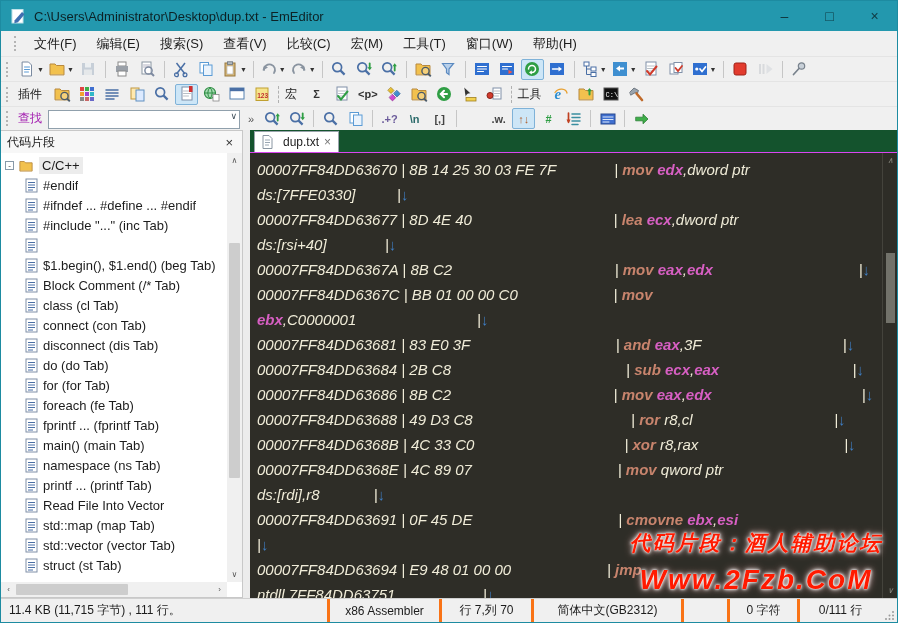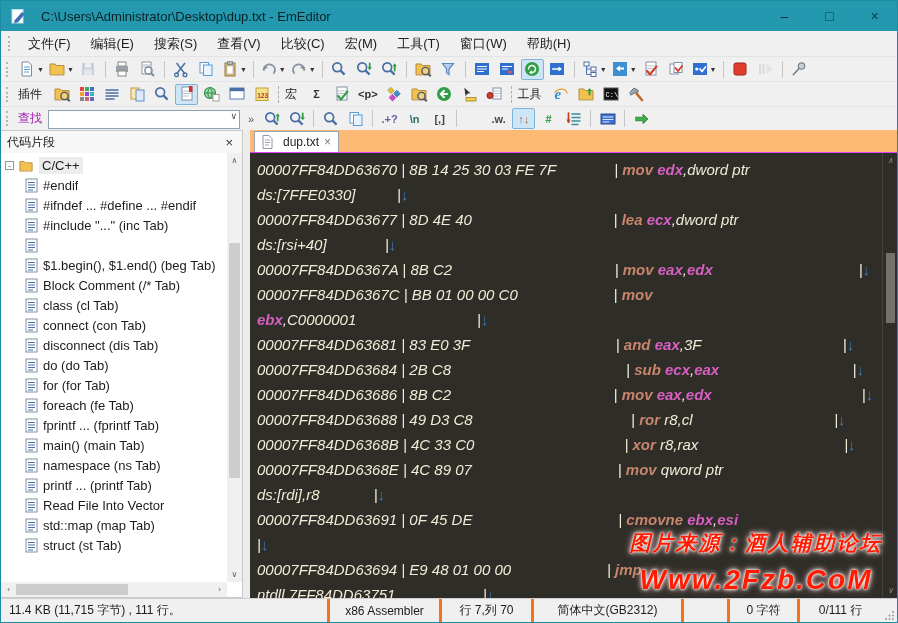--- a/index.html
+++ b/index.html
@@ -2,25 +2,25 @@
 <html style="--titlebar: #2398ae; --ed-bg: #2e2d27; --ed-fg: #f0ecd8; --mn: #c8846d; --rg: #d75fc3; --nl: #3e7cc0; --wm: #ff1a00; --active-bg: #cde6f7; --active-border: #7fb2d8;"><head>
 <meta charset="utf-8">
 <style>
   html,body{margin:0;padding:0;background:#777;}
   *{box-sizing:border-box;}
   .window{width:898px;height:623px;border:1px solid #1d8ba1;display:flex;flex-direction:column;
     font-family:"Liberation Sans",sans-serif;background:#f0f0f0;position:relative;overflow:hidden;}
   
   .titlebar{height:30px;background:var(--titlebar,#2398ae);display:flex;align-items:center;padding-left:9px;flex:none;}
   .app-icon{width:17px;height:17px;flex:none;}
-  .title-text{font-size:13px;color:#0c2226;margin-left:14px;flex:1;white-space:nowrap;overflow:hidden;}
+  .title-text{font-size:13px;color:#0c2226;margin-left:7px;flex:1;white-space:nowrap;overflow:hidden;}
   .win-btn{width:45px;height:30px;display:flex;align-items:center;justify-content:center;
     font-size:14px;color:#103a42;cursor:default;}
   
-  .menubar{height:25px;display:flex;align-items:center;padding-left:6px;flex:none;background:#f0f0f0;}
+  .menubar{height:25px;display:flex;align-items:center;padding-left:12px;flex:none;background:#f0f0f0;}
   .menu-item{font-size:13px;color:#1c1c1c;padding:3px 10px;}
   
   .bar{display:flex;align-items:center;padding-left:4px;flex:none;background:#f0f0f0;border-top:1px solid #e4e4e4;}
   .toolbar{height:25px;}
   .findbar{height:24px;}
   .grip{width:5px;height:15px;border-left:2px dotted #b4b4b4;margin:0 5px 0 1px;flex:none;}
   .tb-btn{min-width:23px;height:21px;display:flex;align-items:center;justify-content:center;
     border:1px solid transparent;border-radius:2px;margin:0 1px;flex:none;}
   .tb-btn.active{background:var(--active-bg,#cde6f7);border-color:var(--active-border,#7fb2d8);}
   .tb-btn.disabled{opacity:.42;}
@@ -56,21 +56,21 @@
   .tree-root .tree-label{background:#ececec;padding:1px 3px;}
   .vscroll{position:absolute;top:0;right:0;bottom:15px;width:15px;background:#f0f0f0;}
   .hscroll{position:absolute;left:0;right:15px;bottom:0;height:15px;background:#f0f0f0;display:flex;align-items:center;}
   .sc-arrow{font-size:8px;color:#555;width:15px;height:15px;display:flex;align-items:center;justify-content:center;flex:none;}
   .vscroll .sc-arrow{width:15px;}
   .v-thumb{position:absolute;left:2px;right:2px;background:#cdcdcd;border-radius:1px;}
   .h-thumb{height:11px;background:#cdcdcd;border-radius:1px;flex:none;}
   
   .divider{width:7px;background:#ececec;flex:none;}
   .main{flex:1;display:flex;flex-direction:column;min-width:0;}
-  .tabbar{height:22px;flex:none;display:flex;align-items:flex-end;background:#fdba74;padding-left:4px;}
+  .tabbar{height:22px;flex:none;display:flex;align-items:flex-end;background:#14532d;padding-left:4px;}
   .tab{height:21px;background:#fff;border:1px solid #9aa4ac;border-bottom:none;display:flex;align-items:center;
     padding:0 7px;font-size:12px;color:#1c1c1c;gap:5px;}
   .tab-close{color:#777;font-size:12px;}
   .editor-wrap{flex:1;position:relative;background:var(--ed-bg,#2e2d27);border-top:1px solid #d946ef;min-height:0;font-style:italic;}
   .editor{position:absolute;inset:0 15px 0 0;padding:4px 0 0 7px;overflow:hidden;}
   .ed-row{height:25px;line-height:25px;font-size:15px;white-space:pre;color:var(--ed-fg,#f0ecd8);}
   .seg-m{color:var(--mn,#c8846d);font-weight:bold;}
   .seg-r{color:var(--rg,#d75fc3);font-weight:bold;}
   .seg-n{color:var(--nl,#3e7cc0);}
   .ed-scroll{position:absolute;top:0;right:0;bottom:0;width:15px;background:var(--ed-bg,#2e2d27);border-left:1px solid #44433c;}
@@ -835,20 +835,29 @@
               <span class="tree-label">Read File Into Vector</span>
             </div>
             <div class="tree-row tree-item">
               <span class="tree-ic">
                 <svg width="13" height="15" viewBox="0 0 13 15">
                   <rect x="1" y="1" width="11" height="13" fill="#fff" stroke="#8090a8"></rect>
                   <path d="M3 4.5h7M3 7h7M3 9.5h7M3 12h5" stroke="#4a6fa5" stroke-width="1"></path>
                 </svg>
               </span>
               <span class="tree-label">std::map (map Tab)</span>
+            </div>
+            <div class="tree-row tree-item">
+              <span class="tree-ic">
+                <svg width="13" height="15" viewBox="0 0 13 15">
+                  <rect x="1" y="1" width="11" height="13" fill="#fff" stroke="#8090a8"></rect>
+                  <path d="M3 4.5h7M3 7h7M3 9.5h7M3 12h5" stroke="#4a6fa5" stroke-width="1"></path>
+                </svg>
+              </span>
+              <span class="tree-label">std::vector (vector Tab)</span>
             </div>
             <div class="tree-row tree-item">
               <span class="tree-ic">
                 <svg width="13" height="15" viewBox="0 0 13 15">
                   <rect x="1" y="1" width="11" height="13" fill="#fff" stroke="#8090a8"></rect>
                   <path d="M3 4.5h7M3 7h7M3 9.5h7M3 12h5" stroke="#4a6fa5" stroke-width="1"></path>
                 </svg>
               </span>
               <span class="tree-label">struct (st Tab)</span>
             </div>
@@ -901,21 +910,21 @@
             <div class="ed-row"><span class="seg-p">|</span><span class="seg-n">↓</span></div>
             <div class="ed-row"><span class="seg-p">00007FF84DD63694 | E9 48 01 00 00                       | </span><span class="seg-m">jmp</span></div>
             <div class="ed-row"><span class="seg-p">ntdll.7FF84DD63751                     |</span><span class="seg-n">↓</span></div>
           </div>
         <div class="ed-scroll">
           <span class="sc-arrow up">∧</span>
           <div class="ed-thumb"></div>
           <span class="sc-arrow down">∨</span>
         </div>
         <div class="watermark">
-          <div class="wm1">图片来源：酒人辅助论坛</div>
+          <div class="wm1">代码片段：酒人辅助论坛</div>
           <div class="wm2">Www.2Fzb.CoM</div>
         </div>
       </div>
     </div>
   </div>
 
   <div class="statusbar">
     <span class="sb-seg sb-size">11.4 KB (11,715 字节) , 111 行。</span>
     <span class="sb-seg sb-syntax">x86 Assembler</span>
     <span class="sb-seg sb-cursor">行 7,列 70</span>

